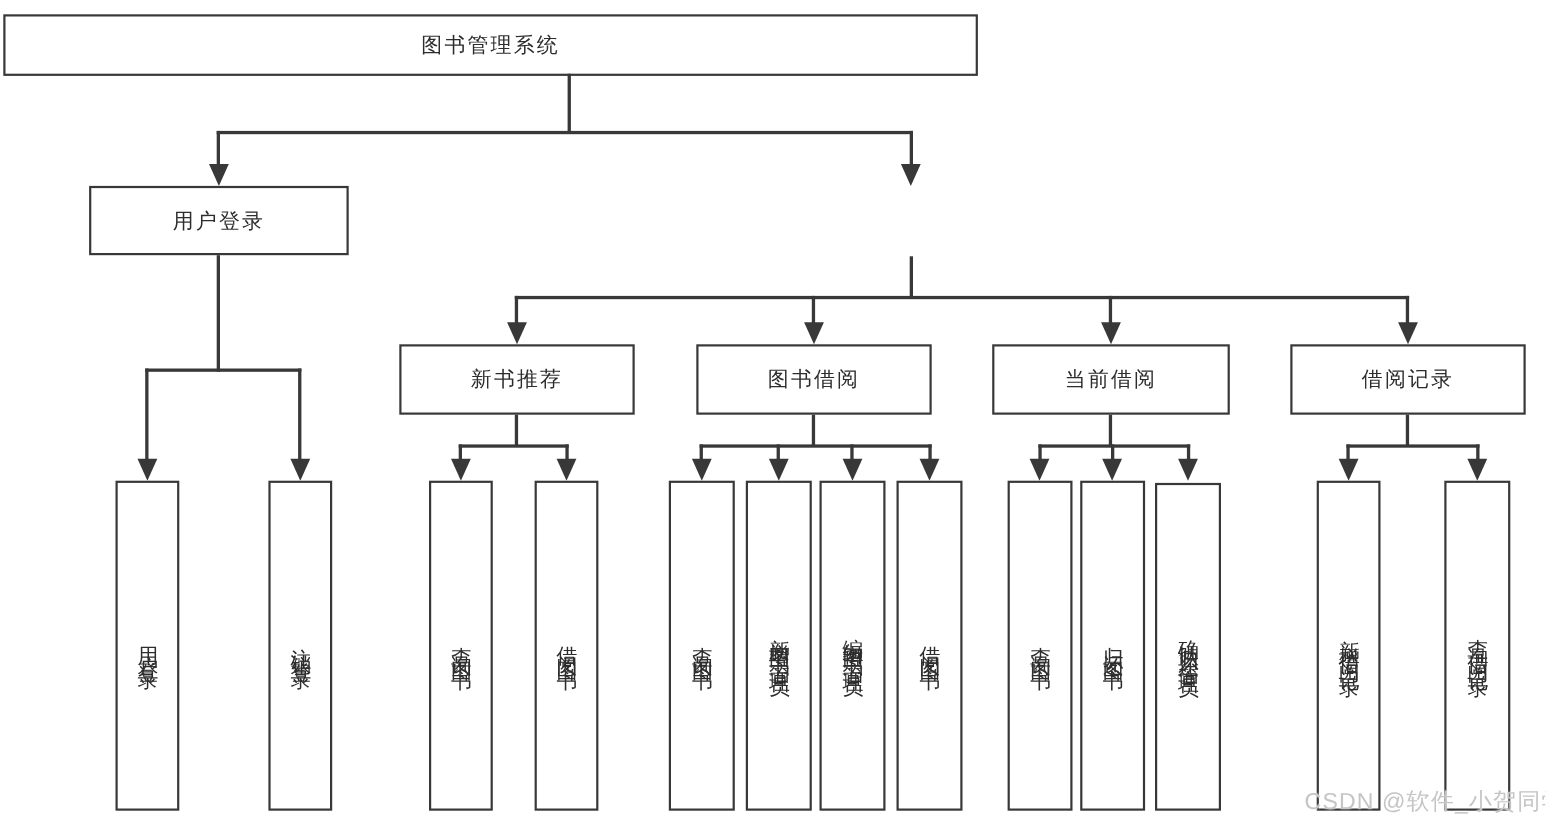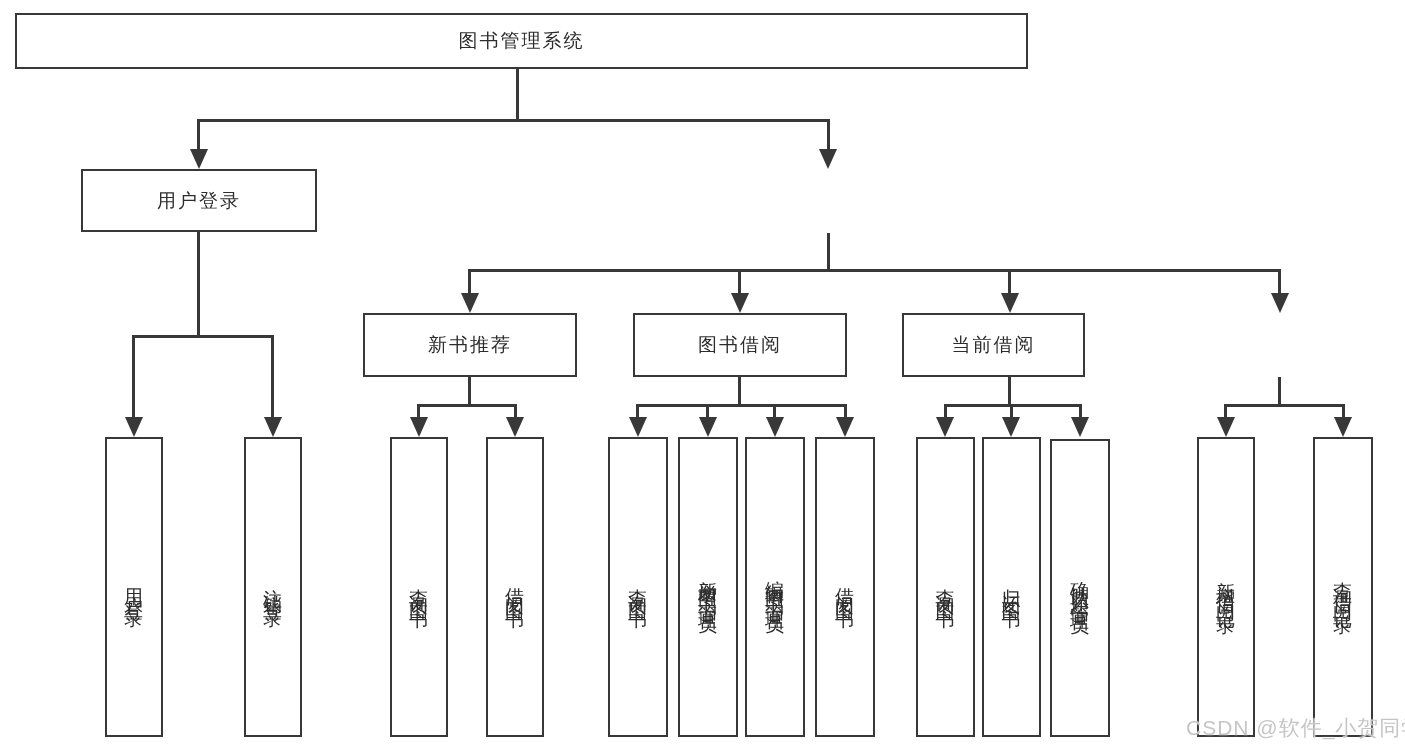--- a/index.html
+++ b/index.html
@@ -52,21 +52,21 @@
     letter-spacing: 1px;
     white-space: nowrap;
     text-shadow: 0 0 2px #ffffff;
   }
 </style>
 </head>
 <body>
 
 <div id="canvas">
 
-  <div class="box" style="left:15px;top:13px;width:1013px;height:56px">
+  <div class="box" style="left:3px;top:13px;width:886px;height:56px">
     <span class="lbl">图书管理系统</span>
   </div>
 
   <div class="ln" style="left:516px;top:67px;width:3px;height:54px"></div>
   <div class="ln" style="left:197px;top:119px;width:633px;height:3px"></div>
   <div class="ln" style="left:197px;top:119px;width:3px;height:33px"></div>
   <div class="arw" style="left:190px;top:149px"></div>
   <div class="ln" style="left:827px;top:119px;width:3px;height:33px"></div>
   <div class="arw" style="left:819px;top:149px"></div>
 
@@ -91,22 +91,25 @@
   <div class="arw" style="left:1001px;top:293px"></div>
   <div class="ln" style="left:1278px;top:269px;width:3px;height:28px"></div>
   <div class="arw" style="left:1271px;top:293px"></div>
 
   <div class="box" style="left:633px;top:313px;width:214px;height:64px">
     <span class="lbl">图书借阅</span>
   </div>
   <div class="box" style="left:363px;top:313px;width:214px;height:64px">
     <span class="lbl">新书推荐</span>
   </div>
-  <div class="box" style="left:902px;top:313px;width:183px;height:64px">
+  <div class="box" style="left:902px;top:313px;width:216px;height:64px">
     <span class="lbl">当前借阅</span>
+  </div>
+  <div class="box" style="left:1173px;top:313px;width:214px;height:64px">
+    <span class="lbl">借阅记录</span>
   </div>
 
   <div class="ln" style="left:468px;top:377px;width:3px;height:29px"></div>
   <div class="ln" style="left:417px;top:404px;width:100px;height:3px"></div>
   <div class="ln" style="left:417px;top:404px;width:3px;height:16px"></div>
   <div class="arw" style="left:410px;top:417px"></div>
   <div class="ln" style="left:514px;top:404px;width:3px;height:16px"></div>
   <div class="arw" style="left:506px;top:417px"></div>
 
   <div class="ln" style="left:738px;top:377px;width:3px;height:29px"></div>

